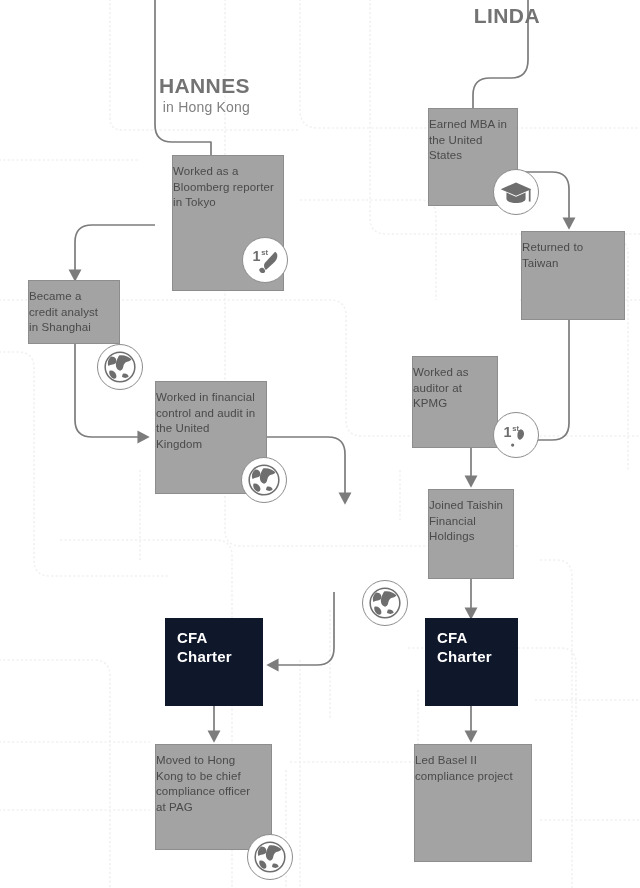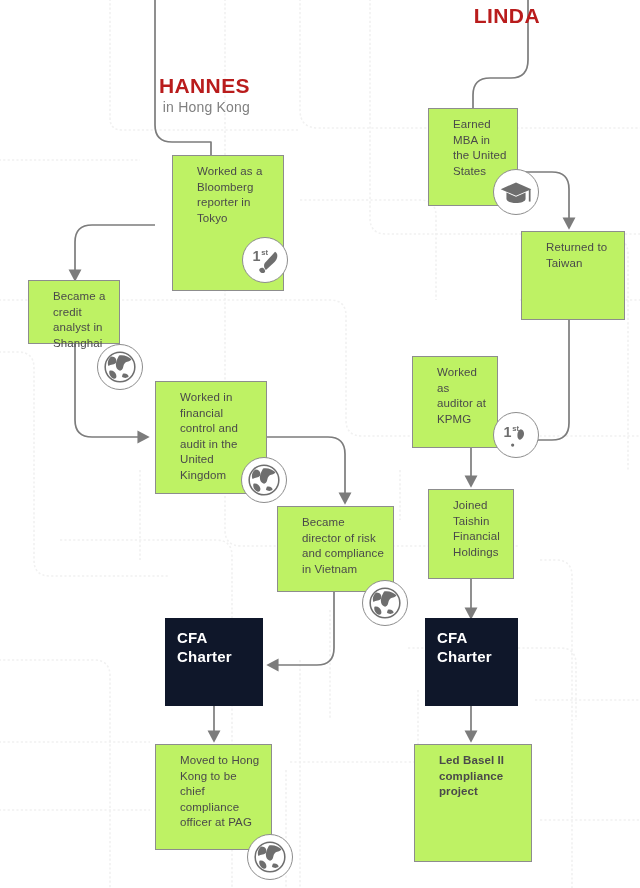--- a/index.html
+++ b/index.html
@@ -21,25 +21,25 @@
   #bg-layer{z-index:0;}
   #edge-layer{z-index:1;}
   #node-layer{position:absolute;left:0;top:0;width:640px;height:888px;z-index:2;}
   #icon-layer{z-index:3;pointer-events:none;}
 
   
   .node{
     position:absolute;
     box-sizing:border-box;
     border:1px solid #8d8d8d;
-    background:#bef264;
+    background:#a3a3a3;
     color:#4a4a4a;
     font-size:11.5px;
     line-height:15.5px;
-    padding:8px 9px 6px 24px;
+    padding:8px 9px 6px 0;
     letter-spacing:.1px;
   }
   .node.cfa{
     background:#0f172a;
     border:none;
     color:#ffffff;
     font-weight:bold;
     font-size:15px;
     line-height:19px;
     padding:10px 12px;
@@ -49,21 +49,21 @@
   .person{
     position:absolute;
     text-align:right;
     color:#6e6e6e;
   }
   .person .name{
     font-size:21px;
     font-weight:bold;
     letter-spacing:.4px;
     line-height:24px;
-    color:#b91c1c;
+    color:#737373;
   }
   .person .place{
     font-size:14px;
     line-height:19px;
     color:#808080;
     letter-spacing:.2px;
   }
   
   .badge{
     position:absolute;
@@ -157,37 +157,36 @@
     <div class="person" style="left:400px;top:4px;width:140px;">
       <div class="name">LINDA</div>
     </div>
 
     <div class="node" style="left:172px;top:155px;width:112px;height:136px;">Worked as a Bloomberg reporter in Tokyo</div>
 
     <div class="node" style="left:28px;top:280px;width:92px;height:64px;">Became a credit analyst in Shanghai</div>
 
     <div class="node" style="left:155px;top:381px;width:112px;height:113px;">Worked in financial control and audit in the United Kingdom</div>
 
-    <div class="node" style="left:277px;top:506px;width:117px;height:86px;">Became director of risk and compliance in Vietnam</div>
 
     <div class="node cfa" style="left:165px;top:618px;width:98px;height:88px;">CFA Charter</div>
 
     <div class="node" style="left:155px;top:744px;width:117px;height:106px;">Moved to Hong Kong to be chief compliance officer at PAG</div>
 
     <div class="node" style="left:428px;top:108px;width:90px;height:98px;">Earned MBA in the United States</div>
 
     <div class="node" style="left:521px;top:231px;width:104px;height:89px;">Returned to Taiwan</div>
 
     <div class="node" style="left:412px;top:356px;width:86px;height:92px;">Worked as auditor at KPMG</div>
 
     <div class="node" style="left:428px;top:489px;width:86px;height:90px;">Joined Taishin Financial Holdings</div>
 
     <div class="node cfa" style="left:425px;top:618px;width:93px;height:88px;">CFA Charter</div>
 
-    <div class="node" style="left:414px;top:744px;width:118px;height:118px;font-weight:bold;">Led Basel II compliance project</div>
+    <div class="node" style="left:414px;top:744px;width:118px;height:118px;">Led Basel II compliance project</div>
 
   </div>
 
   <div id="icon-layer">
 
     <div class="badge" style="left:242px;top:237px;">
       <svg viewBox="0 0 46 46" xmlns="http://www.w3.org/2000/svg">
         <text x="10" y="24" font-family="Liberation Sans, sans-serif" font-size="15" font-weight="bold" fill="#6e6e6e">1</text>
         <text x="19" y="18" font-family="Liberation Sans, sans-serif" font-size="8" font-weight="bold" fill="#6e6e6e">st</text>
         <path d="M33.5,14.5 C37,16.5 36.5,21.5 33,25 L24,33.5 C21.5,31 21.5,28 23,26 Z" fill="#6e6e6e"></path>

